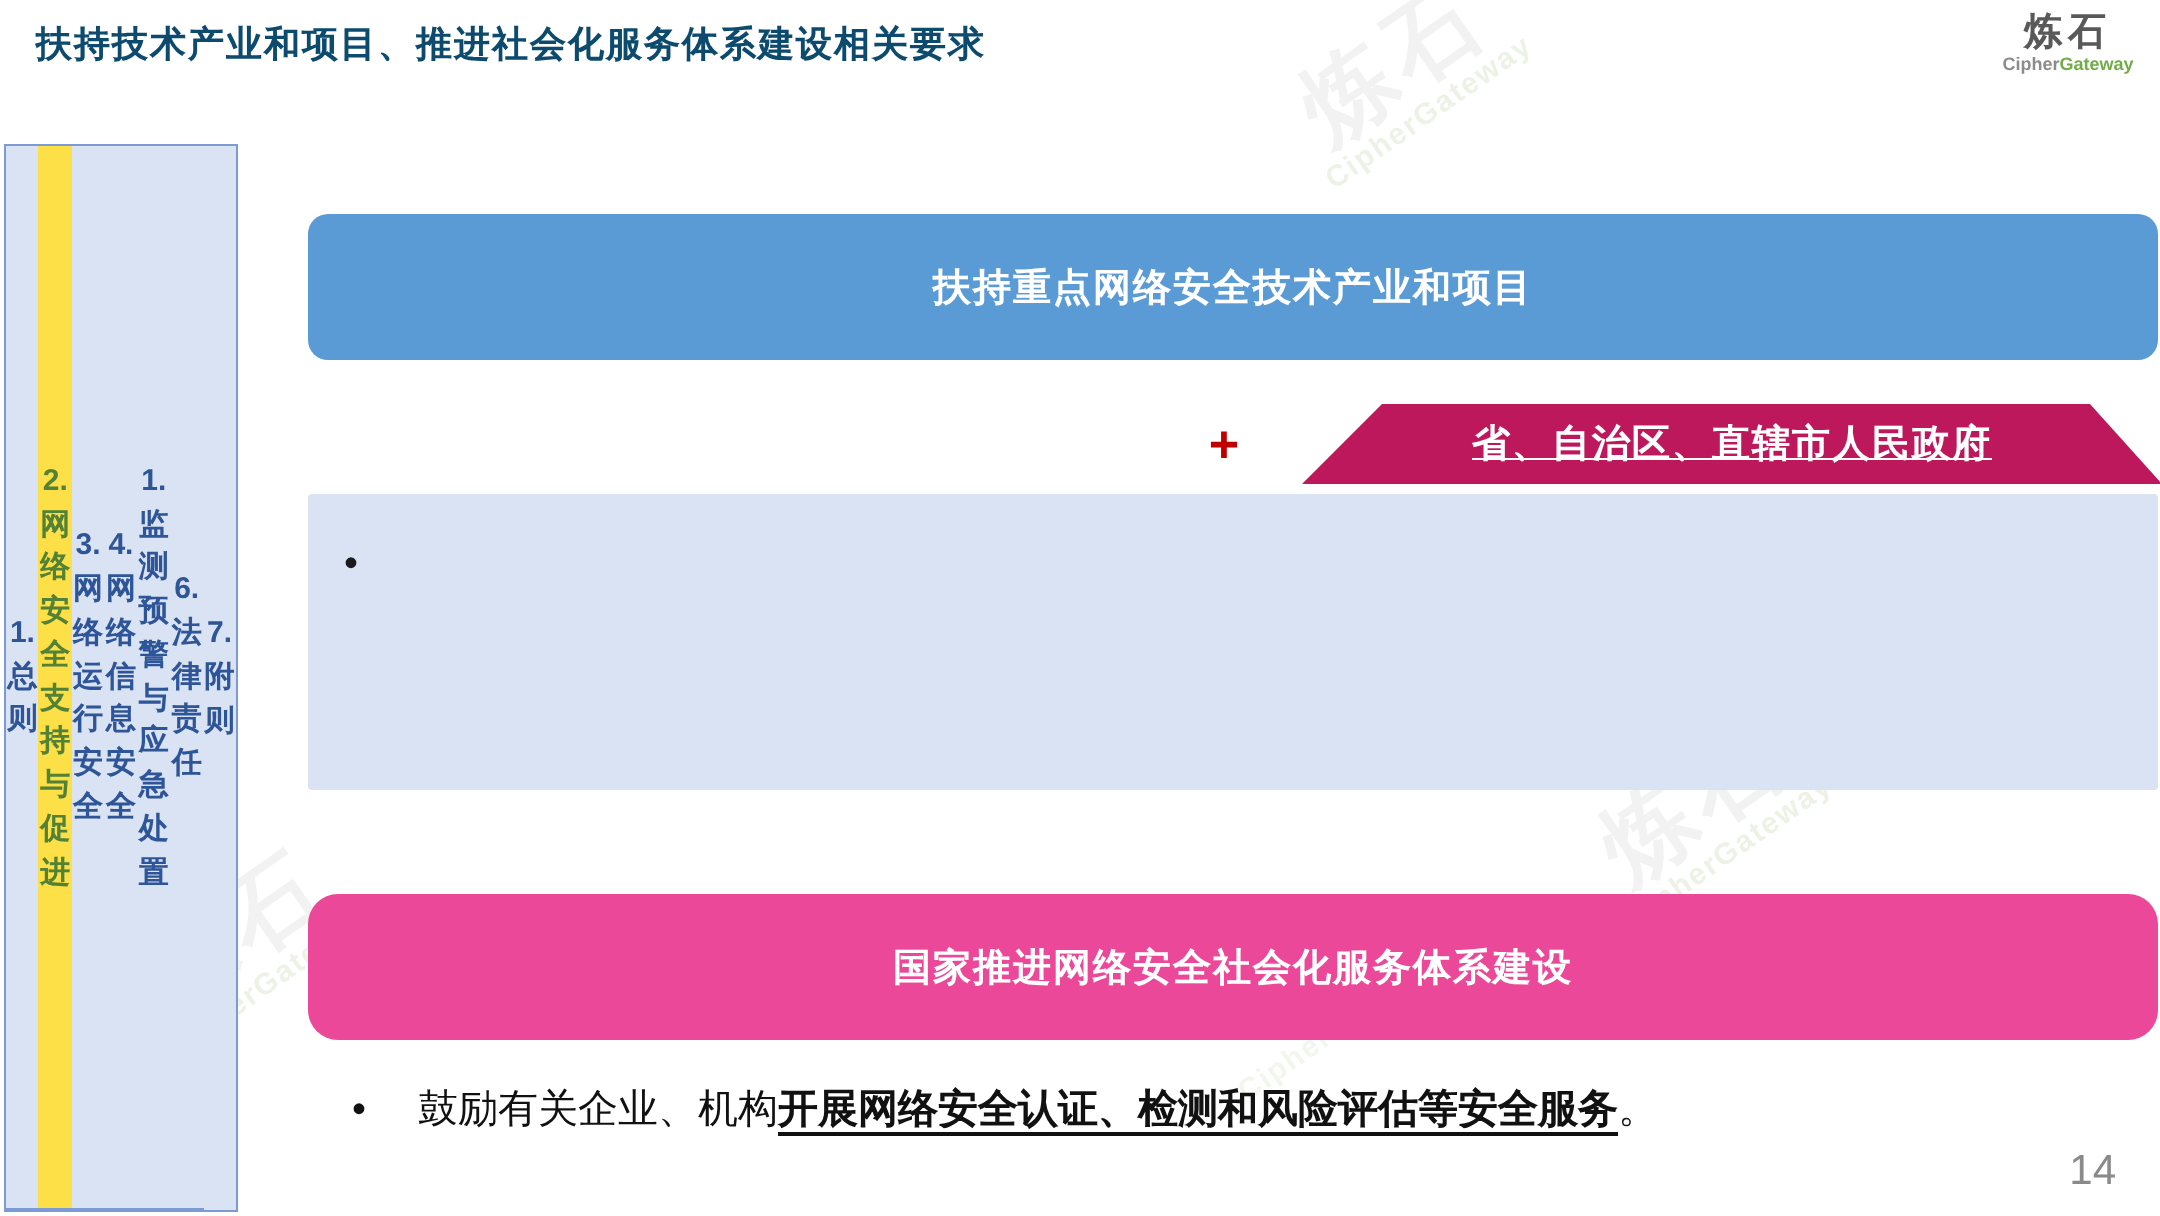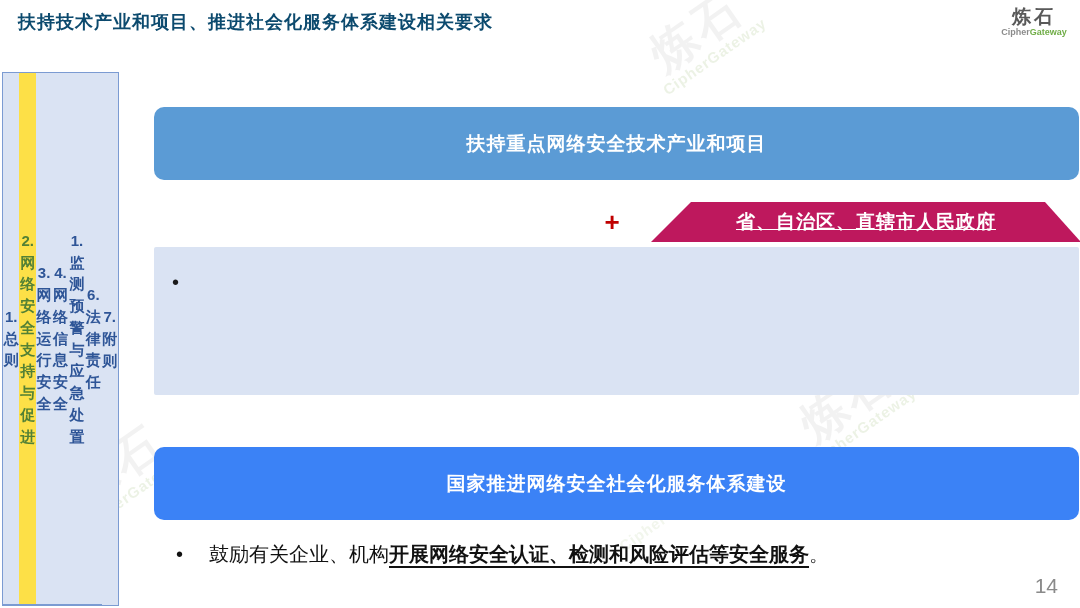--- a/index.html
+++ b/index.html
@@ -49,21 +49,21 @@
 
   
   .main { position:absolute; left:154px; top:0; width:925px; height:608px; }
 
   .bar {
     position:absolute; left:0; width:100%; height:73px; border-radius:10px;
     display:flex; align-items:center; justify-content:center;
     color:#ffffff; font-size:19px; font-weight:bold; letter-spacing:1px;
   }
   .bar-blue   { top:107px; background:#5b9bd5; }
-  .bar-orange { top:447px; background:#3b82f6; }
+  .bar-orange { top:447px; background:#ec4899;border-radius:15px; }
 
   
   .trap {
     position:absolute; top:202px; height:40px;
     display:flex; align-items:center; justify-content:center;
     color:#ffffff; font-size:19px; font-weight:bold; letter-spacing:1px;
   }
   .trap-red  { left:2px;  width:435px; background:#c00000;
                clip-path:polygon(42px 0, calc(100% - 32px) 0, 100% 100%, 0 100%); }
   .trap-blue { left:497px; width:430px; background:#be185d;

